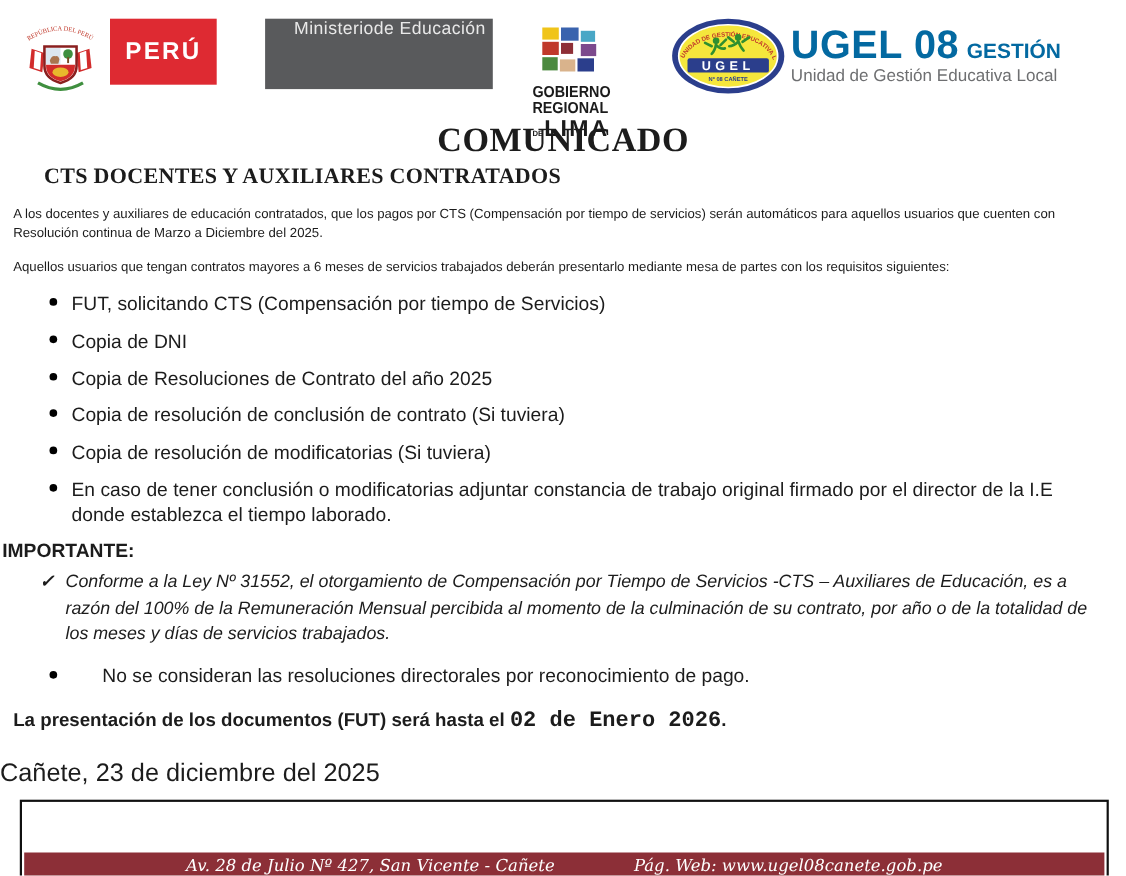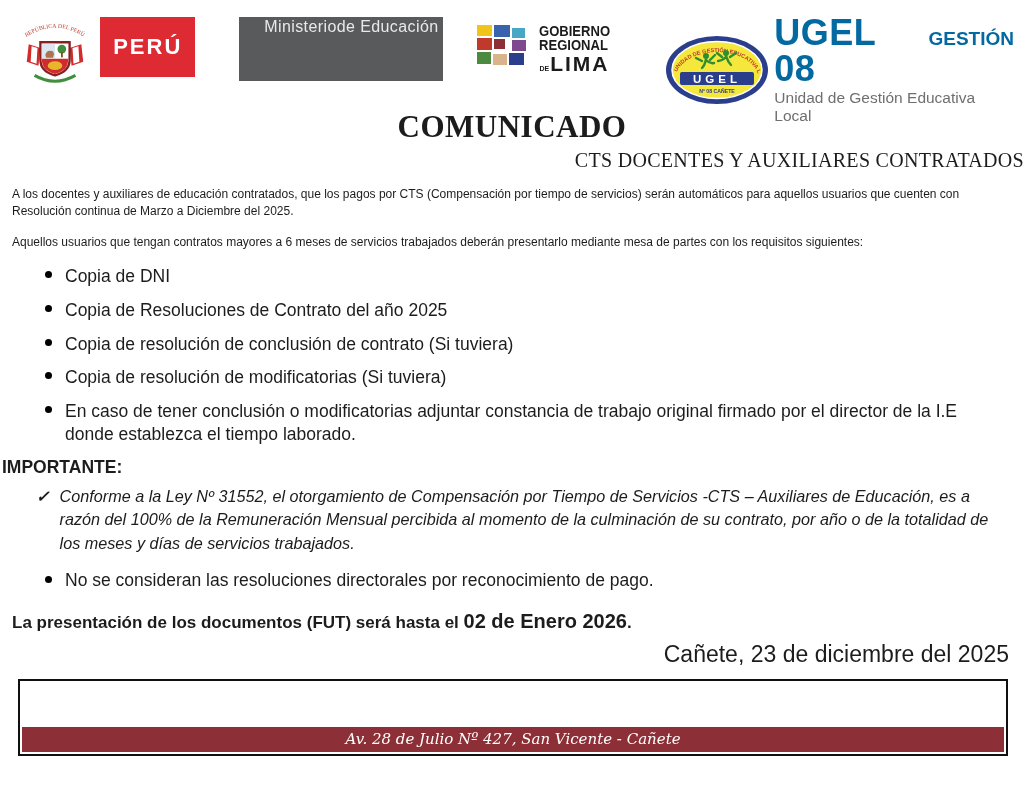--- a/index.html
+++ b/index.html
@@ -20,67 +20,67 @@
     background: #DE2A32; color: #fff;
     display: flex; align-items: center; justify-content: center;
     font-size: 22px; font-weight: bold; letter-spacing: 2px;
   }
   .ministry-box {
     width: 207px; height: 64px; margin-top: 4px; padding-left: 20px;
     background: #595A5C; color: #E9E9E9;
     display: flex; flex-direction: row; justify-content: center;
     font-size: 16px; line-height: 1.2; letter-spacing: 0.4px; margin-left: 44px;
   }
-  .grl { display: flex; align-items: center; margin-left: 32px; margin-top: 8px; }
+  .grl { display: flex; align-items: center; margin-left: 32px; margin-top: 8px; flex-direction: column; }
   .grl-mosaic { width: 60px; height: 56px; }
   .grl-text { margin-left: 4px; color: #1b1b1b; font-weight: bold; line-height: 1.02; }
   .grl-line { font-size: 14.5px; transform: scaleX(0.9); transform-origin: left; white-space: nowrap; }
   .grl-lima-row { display: flex; align-items: flex-end; }
   .grl-de { font-size: 7px; margin: 0 1px 2px 0; }
   .grl-lima { font-size: 21px; letter-spacing: 2px; }
   .ugel-group { display: flex; align-items: center; margin-left: 46px; margin-top: 2px; }
   .ugel-ellipse { width: 106px; height: 72px; flex: 0 0 106px; }
   .ugel-text { margin-left: 4px; }
   .ugel-title-row { display: flex; align-items: baseline; color: #0369a1; line-height: 1; }
   .ugel-title { font-size: 36px; font-weight: bold; letter-spacing: 0.5px; }
   .ugel-suffix { font-size: 19px; font-weight: bold; margin-left: 7px; }
   .ugel-subtitle { font-size: 15.5px; color: #6E6F71; margin-top: 2px; }
 
   
   .doc-title {
     text-align: center; font-family: "Liberation Serif", serif;
     font-weight: bold; font-size: 31px; margin-top: 18px; letter-spacing: 0.5px;
   }
   .doc-subtitle {
-    text-align: right; font-family: "Liberation Serif", serif;
-    font-weight: normal; font-size: 20px; margin-top: 4px; letter-spacing: 0.3px;
+    text-align: left; font-family: "Liberation Serif", serif;
+    font-weight: bold; font-size: 20px; margin-top: 4px; letter-spacing: 0.3px; padding-left: 40px;
   }
 
   
   .para { margin: 14px 16px 0 12px; font-size: 12px; line-height: 1.45; }
   .para2 { margin-top: 13px; }
 
   .req-list { list-style: none; margin: 14px 14px 0 0; padding: 0 0 0 45px; }
   .req { display: flex; margin-bottom: 11px; font-size: 17.5px; line-height: 1.3; }
   .dot { width: 7px; height: 7px; border-radius: 50%; background: #000; flex: 0 0 7px; margin: 6px 13px 0 0; }
 
   .important-label { font-weight: bold; font-size: 17.5px; margin: 1px 0 0 2px; }
 
   .check-item {
     display: flex; margin: 7px 14px 0 36px;
     font-style: italic; font-size: 16.2px; line-height: 1.45;
   }
   .check { font-weight: bold; margin-right: 10px; flex: 0 0 auto; }
 
-  .nob-item { display: flex; margin: 15px 14px 0 45px; font-size: 17.5px; }
+  .nob-item { display: flex; margin: 15px 14px 0 45px; font-size: 17.5px; gap: 28px; }
 
   .deadline { margin: 19px 14px 0 12px; font-weight: bold; font-size: 17px; }
-  .deadline-date { font-size: 20px; }
-
-  .dateline { text-align: right; margin: 8px 15px 0 0; font-size: 23px; }
+  .deadline-date { font-size: 20px; font-family: Liberation Mono, monospace; }
+
+  .dateline { margin: 22px 15px 0 0; font-size: 23px; }
 
   
   .footer-bar { margin: 11px 16px 0 18px; border: 2px solid #101010; background: #fff; padding: 2px; }
   .footer-inner {
     background: #8C2F37; color: #fff; text-align: center;
     font-family: "DejaVu Serif", serif; font-style: italic; font-size: 15px;
     padding: 3px 0 4px; display: flex; justify-content: center; gap: 72px; margin-top: 44px;
   }
 </style>
 </head>
@@ -176,20 +176,24 @@
 
 <div class="doc-title">COMUNICADO</div>
 <div class="doc-subtitle">CTS DOCENTES Y AUXILIARES CONTRATADOS</div>
 
 <p class="para">A los docentes y auxiliares de educación contratados, que los pagos por CTS (Compensación por tiempo de servicios) serán automáticos para aquellos usuarios que cuenten con Resolución continua de Marzo a Diciembre del 2025.</p>
 <p class="para para2">Aquellos usuarios que tengan contratos mayores a 6 meses de servicios trabajados deberán presentarlo mediante mesa de partes con los requisitos siguientes:</p>
 
 <ul class="req-list">
   <li class="req">
     <span class="dot"></span>
+    <span>FUT, solicitando CTS (Compensación por tiempo de Servicios)</span>
+  </li>
+  <li class="req">
+    <span class="dot"></span>
     <span>Copia de DNI</span>
   </li>
   <li class="req">
     <span class="dot"></span>
     <span>Copia de Resoluciones de Contrato del año 2025</span>
   </li>
   <li class="req">
     <span class="dot"></span>
     <span>Copia de resolución de conclusión de contrato (Si tuviera)</span>
   </li>
@@ -215,14 +219,15 @@
   <span>No se consideran las resoluciones directorales por reconocimiento de pago.</span>
 </div>
 
 <p class="deadline"><span>La presentación de los documentos (FUT) será hasta el </span><span class="deadline-date">02 de Enero 2026</span><span>.</span></p>
 
 <div class="dateline">Cañete, 23 de diciembre del 2025</div>
 
 <div class="footer-bar">
   <div class="footer-inner">
     <span>Av. 28 de Julio Nº 427, San Vicente - Cañete</span>
+    <span>Pág. Web: www.ugel08canete.gob.pe</span>
   </div>
 </div>
 
 </body></html>

